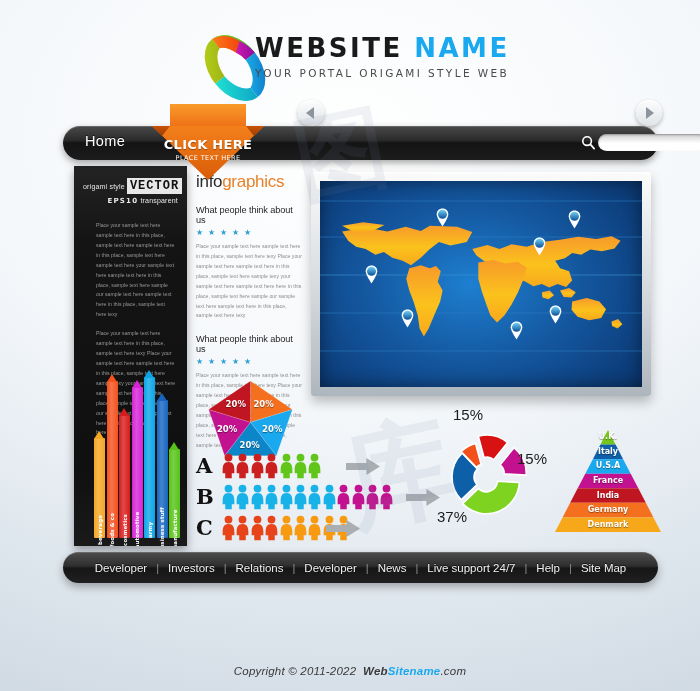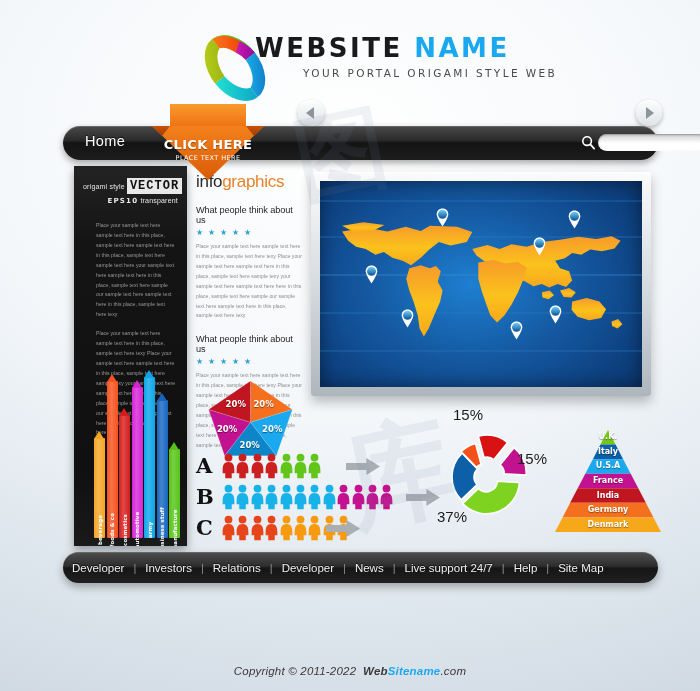--- a/index.html
+++ b/index.html
@@ -31,21 +31,20 @@
     font-size: 26px; font-weight: bold; letter-spacing: 2.5px;
     white-space: nowrap; line-height: 1;
   }
   .brand-title .w1 { color: #1a1a1a; }
   .brand-title .w2 { color: #1aa9ef; }
   .brand-sub {
     margin-top: 6px;
     font-family: "DejaVu Sans", sans-serif;
     font-size: 10.5px; letter-spacing: 2.4px; color: #4a4a4a;
     white-space: nowrap;
-    margin-left: 48px;
   }
 
   
   .topnav {
     position: absolute; left: 63px; top: 126px; width: 595px; height: 34px;
     border-radius: 17px;
     background: linear-gradient(to bottom, #4a4a4a 0%, #2a2a2a 42%, #141414 50%, #1c1c1c 100%);
     box-shadow: 0 3px 7px rgba(0,0,0,0.35), inset 0 1px 0 rgba(255,255,255,0.17);
     z-index: 22;
   }
@@ -186,21 +185,21 @@
     font-family: "DejaVu Sans", sans-serif; font-weight: bold; font-size: 8px; color: #fff;
     text-shadow: 0 1px 1px rgba(0,0,0,.4);
   }
 
   
   .footnav {
     position: absolute; left: 63px; top: 552px; width: 595px; height: 31px;
     border-radius: 16px;
     background: linear-gradient(to bottom, #4e4e4e 0%, #2e2e2e 45%, #161616 52%, #202020 100%);
     box-shadow: 0 4px 8px rgba(0,0,0,.3), inset 0 1px 0 rgba(255,255,255,.15);
-    display: flex; align-items: center; gap: 0px;
+    display: flex; align-items: center; justify-content: center; gap: 0px;
     z-index: 20;
   }
   .footnav a {
     color: #f0f0f0; font-size: 11.5px; text-decoration: none; padding: 0 9px;
     text-shadow: 0 -1px 0 rgba(0,0,0,.7);
   }
   .footnav .sep { color: #8e8e8e; font-size: 11px; }
 
   
   .copyright {

